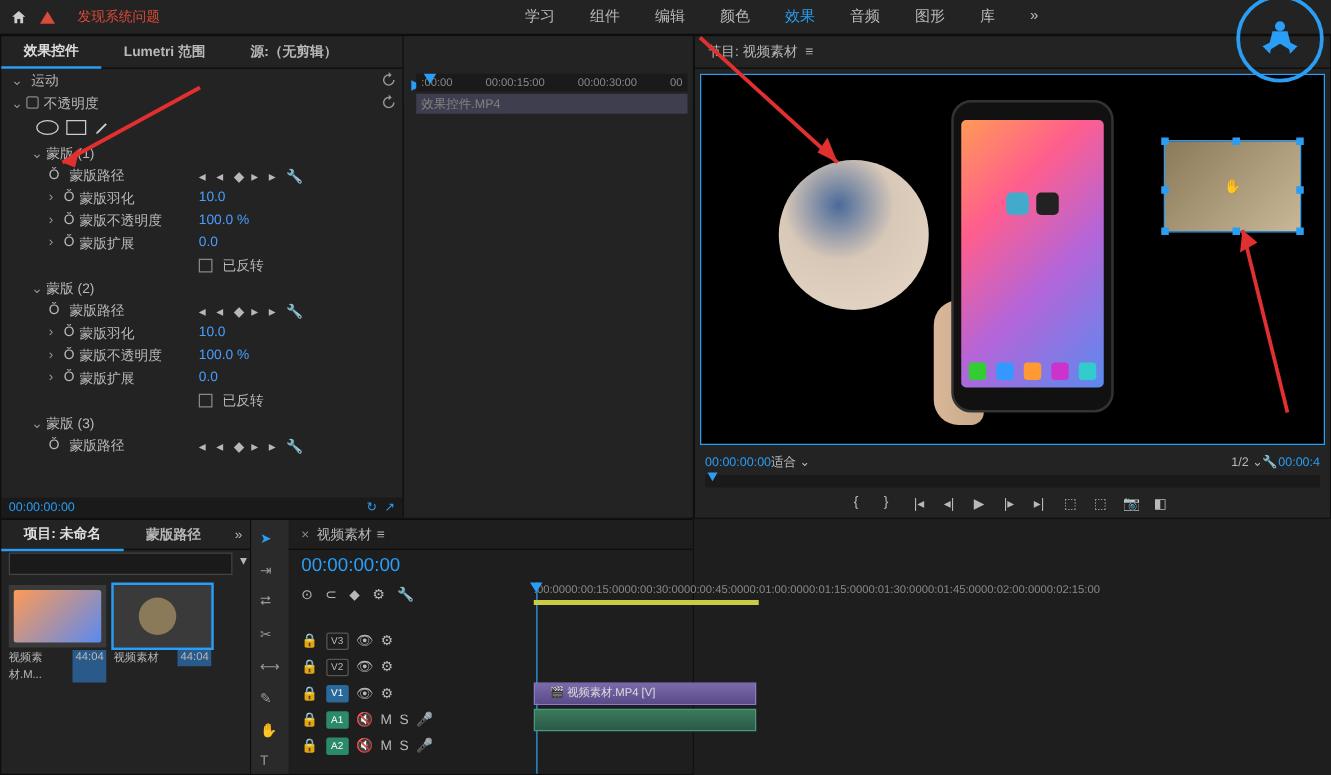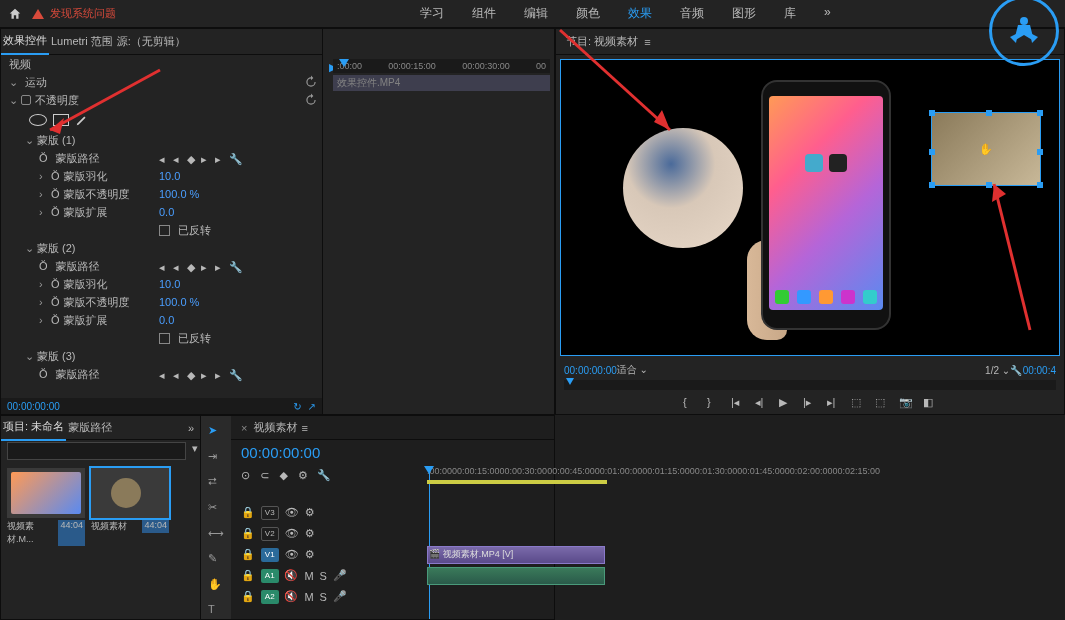--- a/index.html
+++ b/index.html
@@ -1,32 +1,32 @@
 <!DOCTYPE html>
 <html><head>
 <meta charset="utf-8">
 <style>
 * { margin:0; padding:0; box-sizing:border-box; font-family:"Microsoft YaHei",sans-serif; }
 body { background:#1e1e1e; color:#b8b8b8; font-size:11px; overflow:hidden; width:1065px; height:620px; position:relative; }
 .topbar { height:28px; background:#232323; display:flex; align-items:center; padding:0 8px; border-bottom:1px solid #0d0d0d; }
 .home-icon { width:14px; height:14px; margin-right:10px; }
-.warn { color:#d84a3b; display:flex; align-items:center; gap:6px; }
+.warn { color:#d84a3b; display:flex; align-items:center; gap:18px; }
 .warn-tri { width:0; height:0; border-left:6px solid transparent; border-right:6px solid transparent; border-bottom:10px solid #d84a3b; }
 .topmenu { position:absolute; left:420px; display:flex; gap:28px; font-size:12px; }
 .topmenu span { cursor:pointer; }
 .topmenu .active { color:#2a9df4; }
 .logo { position:absolute; right:6px; top:-4px; width:70px; height:70px; border:3px solid #2a9df4; border-radius:50%; z-index:50; display:flex; align-items:center; justify-content:center; }
 .logo svg { width:48px; height:48px; }
 .main { display:grid; grid-template-columns:555px 510px; grid-template-rows:387px 205px; }
 .panel { background:#232323; border:1px solid #0d0d0d; }
 
 .ul { display:flex; }
 .effcol { width:321px; display:flex; flex-direction:column; }
 .tabs { display:flex; height:26px; align-items:center; border-bottom:1px solid #0d0d0d; font-size:11px; }
-.tab { padding:0 2px; height:26px; display:flex; align-items:center; cursor:pointer; }
+.tab { padding:0 18px; height:26px; display:flex; align-items:center; cursor:pointer;font-weight:bold; }
 .tab.active { border-bottom:2px solid #2a9df4; color:#ddd; }
 .mastertxt { padding:4px 8px; font-size:11px; color:#ccc; display:flex; align-items:center; gap:6px; }
 .mastertxt .blue { color:#4a9eff; }
 .efftree { flex:1; overflow:auto; font-size:11px; }
 .row { display:flex; align-items:center; height:18px; padding-left:8px; gap:4px; position:relative; }
 .row .reset { position:absolute; right:4px; width:14px; height:14px; }
 .caret { width:8px; color:#999; }
 .sw { width:10px; height:10px; border:1px solid #888; border-radius:2px; }
 .val { color:#4a9eff; position:absolute; left:158px; }
 .kfctrl { position:absolute; left:158px; display:flex; gap:4px; align-items:center; }
@@ -87,21 +87,21 @@
 .tlicons { display:flex; gap:10px; padding:4px 10px; }
 .tlruler { position:absolute; left:196px; right:4px; top:50px; height:14px; font-size:9px; color:#888; display:flex; justify-content:space-between; }
 .tlph { position:absolute; left:198px; top:50px; bottom:0; width:1px; background:#2a9df4; }
 .tlph:before { content:""; position:absolute; top:0; left:-5px; width:0;height:0;border-left:5px solid transparent;border-right:5px solid transparent;border-top:8px solid #2a9df4; }
 .tlbar { position:absolute; left:196px; top:64px; width:180px; height:4px; background:#cccc44; }
 .tracks { position:absolute; left:10px; top:86px; right:4px; }
 .track { height:21px; display:flex; align-items:center; gap:6px; }
 .tbtn { width:18px; height:14px; border:1px solid #555; font-size:8px; display:flex; align-items:center; justify-content:center; border-radius:2px; }
 .tbtn.vid { background:#2a6a9a; color:#fff; border:none; }
 .tbtn.aud { background:#2a8a6a; color:#fff; border:none; }
-.clip { position:absolute; height:18px; background:linear-gradient(#7a6aaa,#5a4a8a); border:1px solid #8a7aca; font-size:9px; padding:1px 1px; color:#ddd; }
+.clip { position:absolute; height:18px; background:linear-gradient(#7a6aaa,#5a4a8a); border:1px solid #8a7aca; font-size:9px; padding:1px 12px; color:#ddd; }
 .clip.aud { background:linear-gradient(#3a7a5a,#2a5a4a); border-color:#4a9a7a; }
 svg { fill:currentColor; }
 .ico { width:12px; height:12px; display:inline-block; }
 </style>
 </head>
 <body>
 
 <div class="topbar">
   <svg class="home-icon" viewBox="0 0 24 24">
       <path d="M12 3l9 8h-3v9h-4v-6h-4v6H6v-9H3z" fill="#ccc"></path>
@@ -136,23 +136,20 @@
 <div class="main">
 
 <div class="panel ul">
   <div class="effcol">
     <div class="tabs">
       <div class="tab active">效果控件</div>
       <div class="tab">Lumetri 范围</div>
       <div class="tab">源:（无剪辑）</div>
     </div>
     <div class="efftree">
-      <div class="row">
-            <span>视频</span>
-          </div>
       <div class="row">
             <span class="caret">⌄</span>
             <span style="margin-left:4px">运动</span>
             <svg class="reset" viewBox="0 0 24 24">
               <path d="M12 4a8 8 0 108 8h-2a6 6 0 11-6-6v3l4-4-4-4z" fill="#999"></path>
             </svg>
           </div>
       <div class="row">
             <span class="caret">⌄</span>
             <span class="sw"></span>

